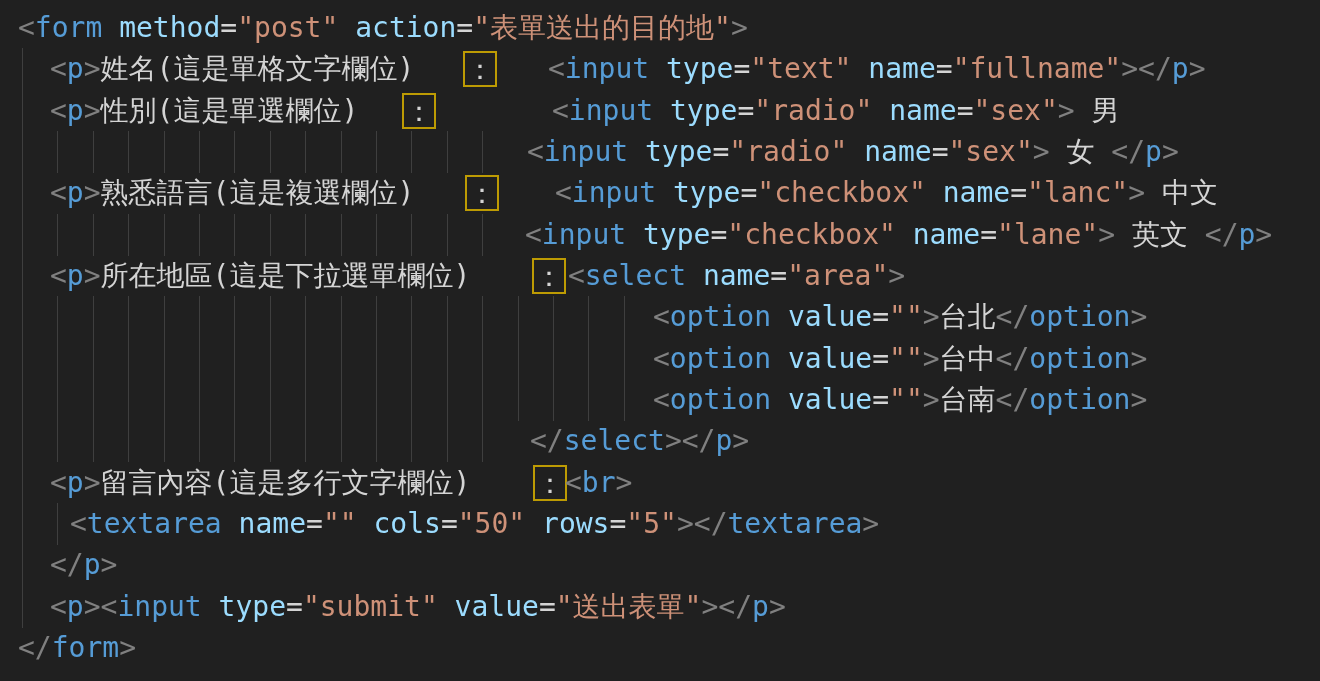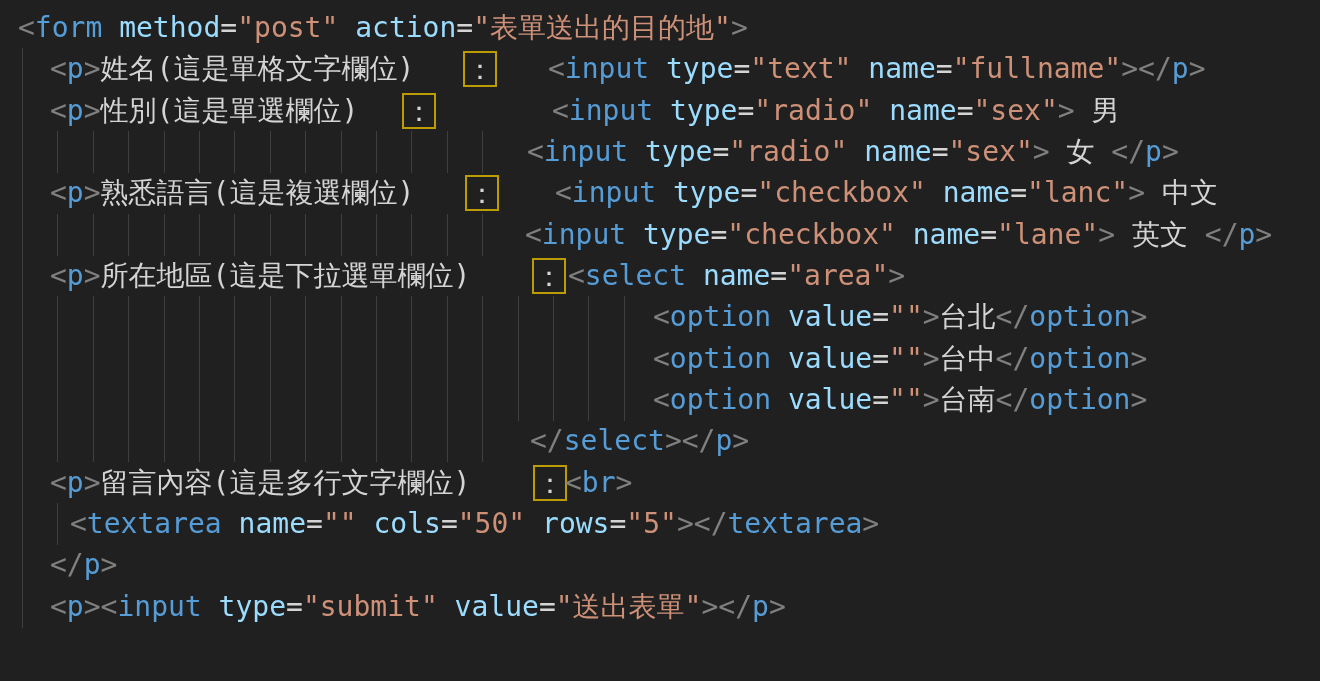--- a/index.html
+++ b/index.html
@@ -38,13 +38,14 @@
     <div class="line" style="top: 213.65px;"><span class="guide" style="left: 22px;"></span><span class="guide" style="left: 57.4px;"></span><span class="guide" style="left: 92.8px;"></span><span class="guide" style="left: 128.2px;"></span><span class="guide" style="left: 163.6px;"></span><span class="guide" style="left: 199px;"></span><span class="guide" style="left: 234.4px;"></span><span class="guide" style="left: 269.8px;"></span><span class="guide" style="left: 305.2px;"></span><span class="guide" style="left: 340.6px;"></span><span class="guide" style="left: 376px;"></span><span class="guide" style="left: 411.4px;"></span><span class="guide" style="left: 446.8px;"></span><span class="guide" style="left: 482.2px;"></span><span class="seg" style="left: 525px;"><span class="tok-p">&lt;</span><span class="tok-t">input</span><span class="tok-x"> </span><span class="tok-a">type</span><span class="tok-e">=</span><span class="tok-s">"checkbox"</span><span class="tok-x"> </span><span class="tok-a">name</span><span class="tok-e">=</span><span class="tok-s">"lane"</span><span class="tok-p">&gt;</span><span class="tok-x"> 英文 </span><span class="tok-p">&lt;/</span><span class="tok-t">p</span><span class="tok-p">&gt;</span></span></div>
     <div class="line" style="top: 254.98px;"><span class="guide" style="left: 22px;"></span><span class="seg" style="left: 50px;"><span class="tok-p">&lt;</span><span class="tok-t">p</span><span class="tok-p">&gt;</span><span class="tok-x">所在地區(這是下拉選單欄位)</span></span><span class="ubox" style="left: 532px;">：</span><span class="seg" style="left: 568px;"><span class="tok-p">&lt;</span><span class="tok-t">select</span><span class="tok-x"> </span><span class="tok-a">name</span><span class="tok-e">=</span><span class="tok-s">"area"</span><span class="tok-p">&gt;</span></span></div>
     <div class="line" style="top: 296.31px;"><span class="guide" style="left: 22px;"></span><span class="guide" style="left: 57.4px;"></span><span class="guide" style="left: 92.8px;"></span><span class="guide" style="left: 128.2px;"></span><span class="guide" style="left: 163.6px;"></span><span class="guide" style="left: 199px;"></span><span class="guide" style="left: 234.4px;"></span><span class="guide" style="left: 269.8px;"></span><span class="guide" style="left: 305.2px;"></span><span class="guide" style="left: 340.6px;"></span><span class="guide" style="left: 376px;"></span><span class="guide" style="left: 411.4px;"></span><span class="guide" style="left: 446.8px;"></span><span class="guide" style="left: 482.2px;"></span><span class="guide" style="left: 517.6px;"></span><span class="guide" style="left: 553px;"></span><span class="guide" style="left: 588.4px;"></span><span class="guide" style="left: 623.8px;"></span><span class="seg" style="left: 653px;"><span class="tok-p">&lt;</span><span class="tok-t">option</span><span class="tok-x"> </span><span class="tok-a">value</span><span class="tok-e">=</span><span class="tok-s">""</span><span class="tok-p">&gt;</span><span class="tok-x">台北</span><span class="tok-p">&lt;/</span><span class="tok-t">option</span><span class="tok-p">&gt;</span></span></div>
     <div class="line" style="top: 337.64px;"><span class="guide" style="left: 22px;"></span><span class="guide" style="left: 57.4px;"></span><span class="guide" style="left: 92.8px;"></span><span class="guide" style="left: 128.2px;"></span><span class="guide" style="left: 163.6px;"></span><span class="guide" style="left: 199px;"></span><span class="guide" style="left: 234.4px;"></span><span class="guide" style="left: 269.8px;"></span><span class="guide" style="left: 305.2px;"></span><span class="guide" style="left: 340.6px;"></span><span class="guide" style="left: 376px;"></span><span class="guide" style="left: 411.4px;"></span><span class="guide" style="left: 446.8px;"></span><span class="guide" style="left: 482.2px;"></span><span class="guide" style="left: 517.6px;"></span><span class="guide" style="left: 553px;"></span><span class="guide" style="left: 588.4px;"></span><span class="guide" style="left: 623.8px;"></span><span class="seg" style="left: 653px;"><span class="tok-p">&lt;</span><span class="tok-t">option</span><span class="tok-x"> </span><span class="tok-a">value</span><span class="tok-e">=</span><span class="tok-s">""</span><span class="tok-p">&gt;</span><span class="tok-x">台中</span><span class="tok-p">&lt;/</span><span class="tok-t">option</span><span class="tok-p">&gt;</span></span></div>
     <div class="line" style="top: 378.97px;"><span class="guide" style="left: 22px;"></span><span class="guide" style="left: 57.4px;"></span><span class="guide" style="left: 92.8px;"></span><span class="guide" style="left: 128.2px;"></span><span class="guide" style="left: 163.6px;"></span><span class="guide" style="left: 199px;"></span><span class="guide" style="left: 234.4px;"></span><span class="guide" style="left: 269.8px;"></span><span class="guide" style="left: 305.2px;"></span><span class="guide" style="left: 340.6px;"></span><span class="guide" style="left: 376px;"></span><span class="guide" style="left: 411.4px;"></span><span class="guide" style="left: 446.8px;"></span><span class="guide" style="left: 482.2px;"></span><span class="guide" style="left: 517.6px;"></span><span class="guide" style="left: 553px;"></span><span class="guide" style="left: 588.4px;"></span><span class="guide" style="left: 623.8px;"></span><span class="seg" style="left: 653px;"><span class="tok-p">&lt;</span><span class="tok-t">option</span><span class="tok-x"> </span><span class="tok-a">value</span><span class="tok-e">=</span><span class="tok-s">""</span><span class="tok-p">&gt;</span><span class="tok-x">台南</span><span class="tok-p">&lt;/</span><span class="tok-t">option</span><span class="tok-p">&gt;</span></span></div>
     <div class="line" style="top: 420.3px;"><span class="guide" style="left: 22px;"></span><span class="guide" style="left: 57.4px;"></span><span class="guide" style="left: 92.8px;"></span><span class="guide" style="left: 128.2px;"></span><span class="guide" style="left: 163.6px;"></span><span class="guide" style="left: 199px;"></span><span class="guide" style="left: 234.4px;"></span><span class="guide" style="left: 269.8px;"></span><span class="guide" style="left: 305.2px;"></span><span class="guide" style="left: 340.6px;"></span><span class="guide" style="left: 376px;"></span><span class="guide" style="left: 411.4px;"></span><span class="guide" style="left: 446.8px;"></span><span class="guide" style="left: 482.2px;"></span><span class="seg" style="left: 530px;"><span class="tok-p">&lt;/</span><span class="tok-t">select</span><span class="tok-p">&gt;</span><span class="tok-p">&lt;/</span><span class="tok-t">p</span><span class="tok-p">&gt;</span></span></div>
     <div class="line" style="top: 461.63px;"><span class="guide" style="left: 22px;"></span><span class="seg" style="left: 50px;"><span class="tok-p">&lt;</span><span class="tok-t">p</span><span class="tok-p">&gt;</span><span class="tok-x">留言內容(這是多行文字欄位)</span></span><span class="ubox" style="left: 533px;">：</span><span class="seg" style="left: 565px;"><span class="tok-p">&lt;</span><span class="tok-t">br</span><span class="tok-p">&gt;</span></span></div>
     <div class="line" style="top: 502.96px;"><span class="guide" style="left: 22px;"></span><span class="guide" style="left: 57.4px;"></span><span class="seg" style="left: 70px;"><span class="tok-p">&lt;</span><span class="tok-t">textarea</span><span class="tok-x"> </span><span class="tok-a">name</span><span class="tok-e">=</span><span class="tok-s">""</span><span class="tok-x"> </span><span class="tok-a">cols</span><span class="tok-e">=</span><span class="tok-s">"50"</span><span class="tok-x"> </span><span class="tok-a">rows</span><span class="tok-e">=</span><span class="tok-s">"5"</span><span class="tok-p">&gt;</span><span class="tok-p">&lt;/</span><span class="tok-t">textarea</span><span class="tok-p">&gt;</span></span></div>
     <div class="line" style="top: 544.29px;"><span class="guide" style="left: 22px;"></span><span class="seg" style="left: 50px;"><span class="tok-p">&lt;/</span><span class="tok-t">p</span><span class="tok-p">&gt;</span></span></div>
     <div class="line" style="top: 585.62px;"><span class="guide" style="left: 22px;"></span><span class="seg" style="left: 50px;"><span class="tok-p">&lt;</span><span class="tok-t">p</span><span class="tok-p">&gt;</span><span class="tok-p">&lt;</span><span class="tok-t">input</span><span class="tok-x"> </span><span class="tok-a">type</span><span class="tok-e">=</span><span class="tok-s">"submit"</span><span class="tok-x"> </span><span class="tok-a">value</span><span class="tok-e">=</span><span class="tok-s">"送出表單"</span><span class="tok-p">&gt;</span><span class="tok-p">&lt;/</span><span class="tok-t">p</span><span class="tok-p">&gt;</span></span></div>
+    <div class="line" style="top: 626.95px;"><span class="seg" style="left: 18px;"><span class="tok-p">&lt;/</span><span class="tok-t">form</span><span class="tok-p">&gt;</span></span></div>
   </div>
 
 </body></html>

